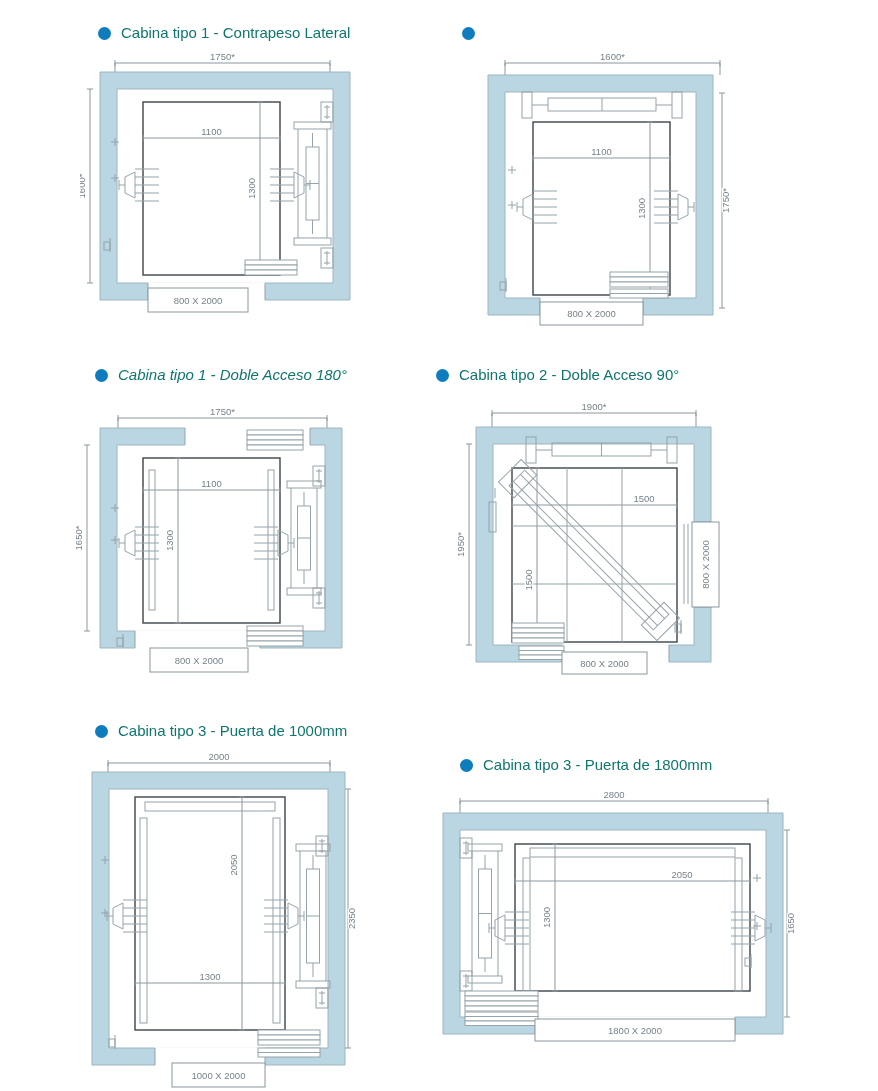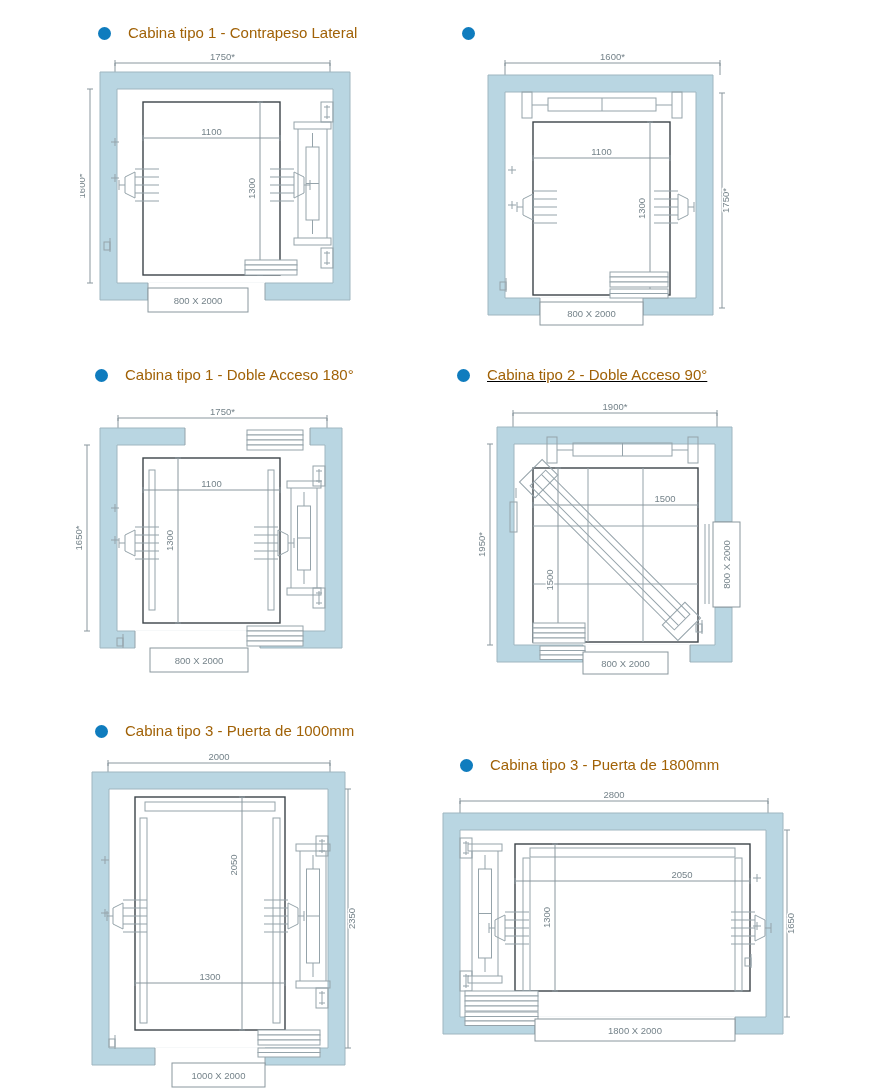--- a/index.html
+++ b/index.html
@@ -1,19 +1,19 @@
 <!DOCTYPE html>
 <html><head>
 <meta charset="utf-8">
 <style>
   html,body{margin:0;padding:0;background:#ffffff;}
   .canvas{position:relative;width:878px;height:1091px;background:#ffffff;overflow:hidden;
           font-family:"Liberation Sans",sans-serif;}
   .cell{position:absolute;}
-  .title{display:flex;align-items:center;gap:17px;font-size:15px;color:#a16207;height:22px;line-height:22px;}
+  .title{display:flex;align-items:center;gap:10px;font-size:15px;color:#0f766e;height:22px;line-height:22px;}
   .dot{width:13px;height:13px;border-radius:50%;background:#0f7cbe;flex:none;}
   svg{display:block;}
 </style>
 </head>
 <body>
 
 <div class="canvas">
 
   <section class="cell" style="left:80px;top:22px;width:300px;">
     <div class="title" style="padding-left:18px;">
@@ -212,21 +212,21 @@
           <rect x="160" y="243.5" width="58" height="4.5" fill="#ffffff" stroke="#95a3aa" stroke-width="1"></rect>
         </g>
         <g>
           <rect x="90" y="252" width="103" height="23" fill="#ffffff" stroke="#8a979e" stroke-width="1"></rect>
           <text x="141.5" y="267" fill="#75838a" font-size="9.5" text-anchor="middle" font-family="&quot;Liberation Sans&quot;, sans-serif" stroke="#ffffff" stroke-width="2.5" paint-order="stroke">800 X 2000</text>
         </g>
       </svg>
   </section>
 
   <section class="cell" style="left:75px;top:364px;width:305px;">
-    <div class="title" style="padding-left:20px;">
+    <div class="title" style="padding-left:20px;font-style:italic;">
       <span class="dot"></span>
       <span>Cabina tipo 1 - Doble Acceso 180°</span>
     </div>
     <svg id="svg-d3" width="300" height="302" style="margin-top:4px;">
         <g>
           <line x1="43" y1="28" x2="252" y2="28" stroke="#8a979e" stroke-width="1"></line>
           <line x1="43" y1="25" x2="43" y2="31" stroke="#8a979e" stroke-width="1"></line>
           <line x1="252" y1="25" x2="252" y2="31" stroke="#8a979e" stroke-width="1"></line>
           <line x1="43" y1="28" x2="43" y2="38" stroke="#8a979e" stroke-width="1"></line>
           <line x1="252" y1="28" x2="252" y2="38" stroke="#8a979e" stroke-width="1"></line>
@@ -330,21 +330,21 @@
           <rect x="172" y="246" width="56" height="5" fill="#ffffff" stroke="#95a3aa" stroke-width="1"></rect>
           <rect x="172" y="251" width="56" height="5" fill="#ffffff" stroke="#95a3aa" stroke-width="1"></rect>
         </g>
         <g>
           <rect x="75" y="258" width="98" height="24" fill="#ffffff" stroke="#8a979e" stroke-width="1"></rect>
           <text x="124" y="273.5" fill="#75838a" font-size="9.5" text-anchor="middle" font-family="&quot;Liberation Sans&quot;, sans-serif" stroke="#ffffff" stroke-width="2.5" paint-order="stroke">800 X 2000</text>
         </g>
       </svg>
   </section>
 
-  <section class="cell" style="left:450px;top:364px;width:335px;text-decoration:underline;">
+  <section class="cell" style="left:429px;top:364px;width:335px;">
     <div class="title" style="padding-left:7px;">
       <span class="dot"></span>
       <span>Cabina tipo 2 - Doble Acceso 90°</span>
     </div>
     <svg id="svg-d4" width="330" height="312" style="margin-top:4px;">
         <g>
           <line x1="63" y1="23" x2="267" y2="23" stroke="#8a979e" stroke-width="1"></line>
           <line x1="63" y1="20" x2="63" y2="26" stroke="#8a979e" stroke-width="1"></line>
           <line x1="267" y1="20" x2="267" y2="26" stroke="#8a979e" stroke-width="1"></line>
           <line x1="63" y1="23" x2="63" y2="37" stroke="#8a979e" stroke-width="1"></line>

